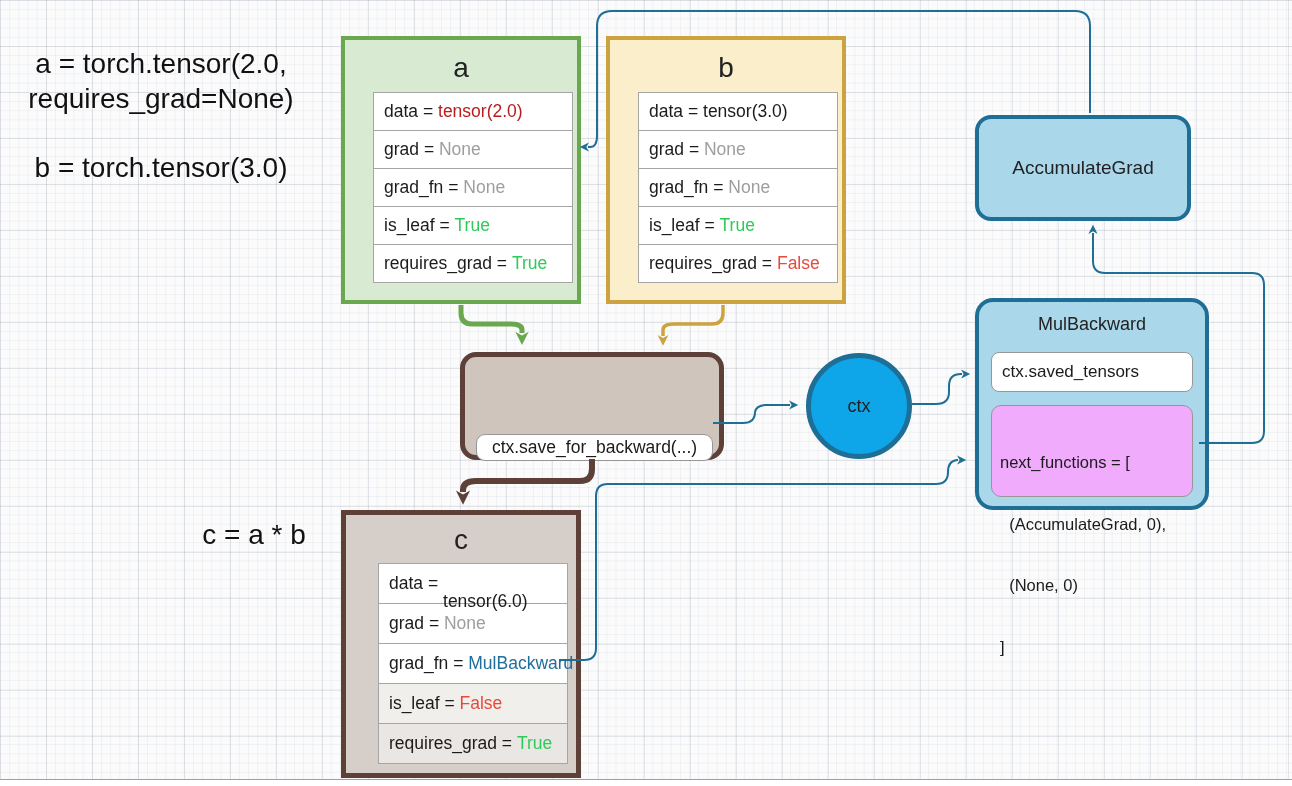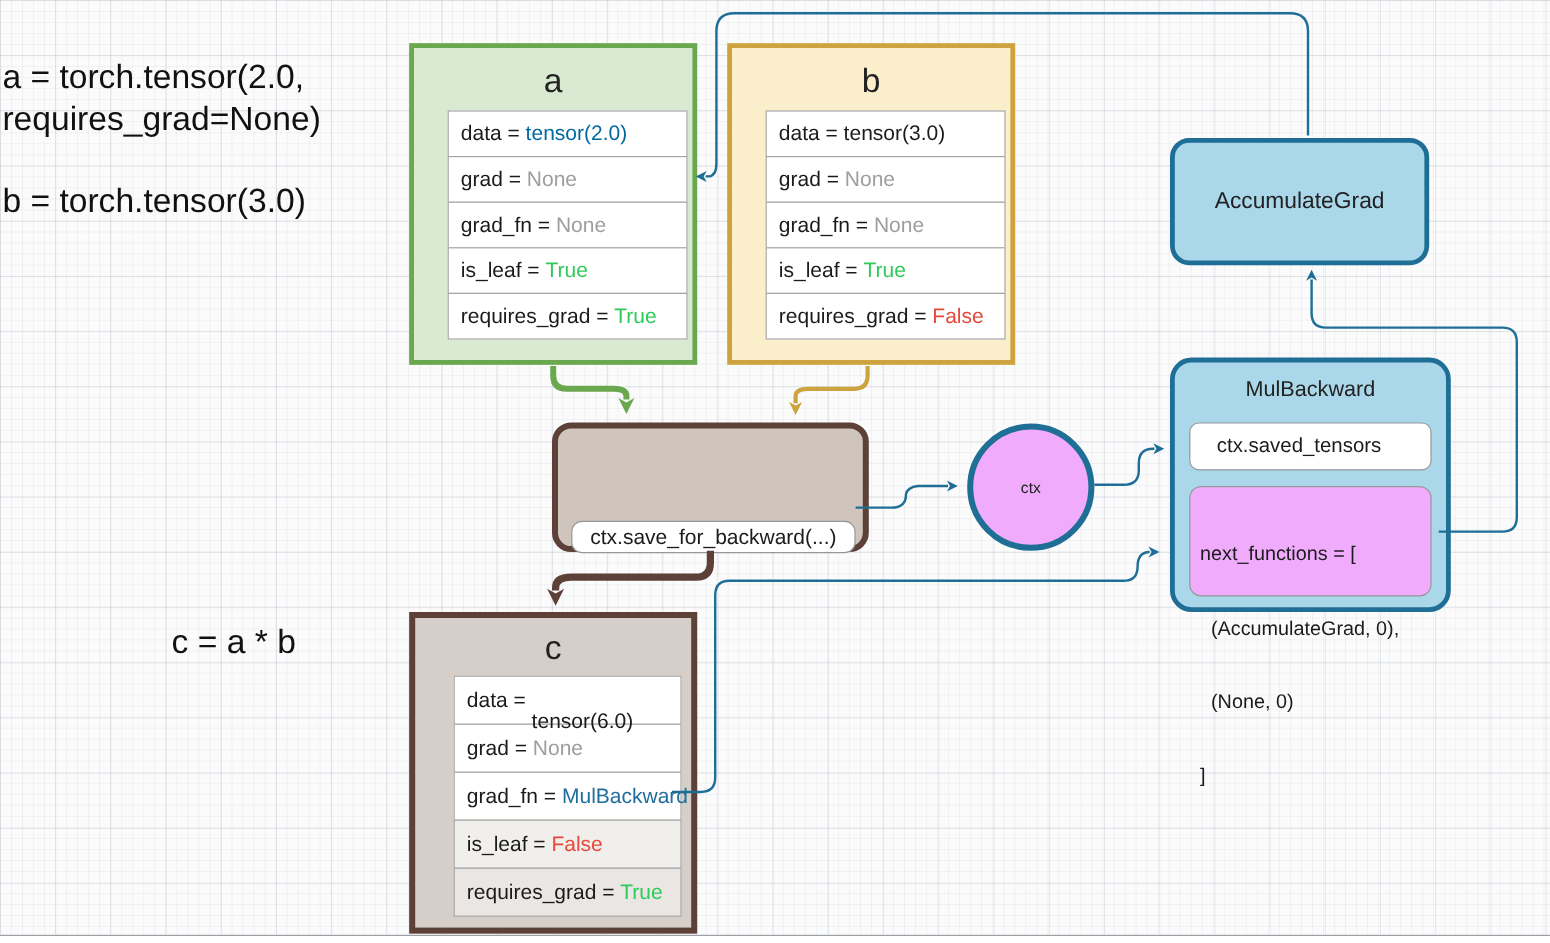--- a/index.html
+++ b/index.html
@@ -9,24 +9,24 @@
     background-color:#fbfbfc;
     background-image:
       linear-gradient(to right, rgba(120,135,150,0.18) 1px, transparent 1px),
       linear-gradient(to bottom, rgba(120,135,150,0.18) 1px, transparent 1px),
       linear-gradient(to right, rgba(120,135,150,0.09) 1px, transparent 1px),
       linear-gradient(to bottom, rgba(120,135,150,0.09) 1px, transparent 1px);
     background-size:46px 46px,46px 46px,9.2px 9.2px,9.2px 9.2px;
   }
   .abs{position:absolute;box-sizing:border-box;}
   
-  .annotation{font-size:28px;line-height:35px;color:#111;}
+  .annotation{font-size:28px;line-height:35px;text-align:center;color:#111;}
   #ann-a{left:2px;top:46px;width:318px;}
   #ann-b{left:2px;top:150px;width:318px;}
-  #ann-c{left:143px;top:517px;width:200px;}
+  #ann-c{left:154px;top:517px;width:200px;}
   
   .tensor-box{box-sizing:border-box;}
   #box-a{left:341px;top:36px;width:240px;height:268px;background:#d9ead3;border:4px solid #6aa84f;}
   #box-b{left:606px;top:36px;width:240px;height:268px;background:#fbeecb;border:4px solid #cda33f;}
   #box-c{left:341px;top:510px;width:240px;height:268px;background:#d6cec8;border:5px solid #5d4037;}
   .tensor-title{height:52px;box-sizing:border-box;padding-top:12px;text-align:center;font-size:28px;color:#222;}
   #box-c .tensor-title{height:48px;padding-top:9px;}
   .rows{margin:0 4px;padding-left:24px;}
   #box-c .rows{margin:0 8px;}
   .row{height:39px;box-sizing:border-box;background:#fff;border:1px solid #a5a5a5;margin-top:-1px;
@@ -35,26 +35,26 @@
   #box-c .row{height:41px;}
   .row.tint1{background:#f1efec;}
   .row.tint2{background:#e9e6e3;}
   .f-label{color:#1b1b1b;}
   
   .node{box-sizing:border-box;}
   #node-mul{left:460px;top:352px;width:264px;height:108px;border-radius:16px;background:#cfc5bd;border:5px solid #5d4037;}
   .node-title{text-align:center;font-size:18px;color:#222;padding-top:13px;}
   #mul-body{left:11px;top:46px;width:237px;height:27px;background:#fff;border:1.5px solid #979797;border-radius:9px;
             display:flex;align-items:center;justify-content:center;font-size:17.5px;margin-top:31px;}
-  #node-ctx{left:806px;top:353px;width:106px;height:106px;border-radius:50%;background:#f0abfc;border:5px solid #1e6e96;
-            display:flex;align-items:center;justify-content:center;font-size:13px;color:#222;}
+  #node-ctx{left:806px;top:353px;width:106px;height:106px;border-radius:50%;background:#0ea5e9;border:5px solid #1e6e96;
+            display:flex;align-items:center;justify-content:center;font-size:18px;color:#222;}
   #node-mulbackward{left:975px;top:298px;width:234px;height:212px;border-radius:18px;background:#aad7ea;border:4px solid #1e6e96;}
   #node-mulbackward .node-title{padding-top:12px;}
   #mb-saved{left:12px;top:50px;width:202px;height:40px;background:#fff;border:1.5px solid #979797;border-radius:8px;
-            display:flex;align-items:center;padding-left:22px;font-size:17px;}
+            display:flex;align-items:center;padding-left:10px;font-size:17px;}
   #mb-next{left:12px;top:103px;width:202px;height:92px;background:#f0abfc;border:1.5px solid #979797;border-radius:10px;
            font-size:16.5px;line-height:20.5px;padding:5px 0 0 8px;white-space:pre;color:#1b1b1b;}
   #node-accgrad{left:975px;top:115px;width:216px;height:106px;border-radius:16px;background:#aad7ea;border:4.5px solid #1e6e96;
             display:flex;align-items:center;justify-content:center;font-size:19px;color:#222;}
   
   #canvas-edge{left:0;top:779px;width:1292px;height:7px;background:#fff;border-top:1.5px solid #9aa0a6;}
   
   #edges{position:absolute;left:0;top:0;z-index:10;pointer-events:none;}
 </style>
 </head>
@@ -63,21 +63,21 @@
 <div class="abs annotation" id="ann-a">
   <div>a = torch.tensor(2.0,</div>
   <div>requires_grad=None)</div>
 </div>
 <div class="abs annotation" id="ann-b">b = torch.tensor(3.0)</div>
 <div class="abs annotation" id="ann-c">c = a * b</div>
 
 <div class="abs tensor-box" id="box-a">
   <div class="tensor-title">a</div>
   <div class="rows">
-    <div class="row"><span class="f-label">data = </span><span class="f-value" style="color: #0369a1; text-align: right;">tensor(2.0)</span></div>
+    <div class="row"><span class="f-label">data = </span><span class="f-value" style="color: #b91c1c; text-align: right;">tensor(2.0)</span></div>
     <div class="row"><span class="f-label">grad = </span><span class="f-value" style="color: rgb(158, 158, 158);">None</span></div>
     <div class="row"><span class="f-label">grad_fn = </span><span class="f-value" style="color: rgb(158, 158, 158);">None</span></div>
     <div class="row"><span class="f-label">is_leaf = </span><span class="f-value" style="color: rgb(47, 203, 90);">True</span></div>
     <div class="row"><span class="f-label">requires_grad = </span><span class="f-value" style="color: rgb(47, 203, 90);">True</span></div>
   </div>
 </div>
 
 <div class="abs tensor-box" id="box-b">
   <div class="tensor-title">b</div>
   <div class="rows">

